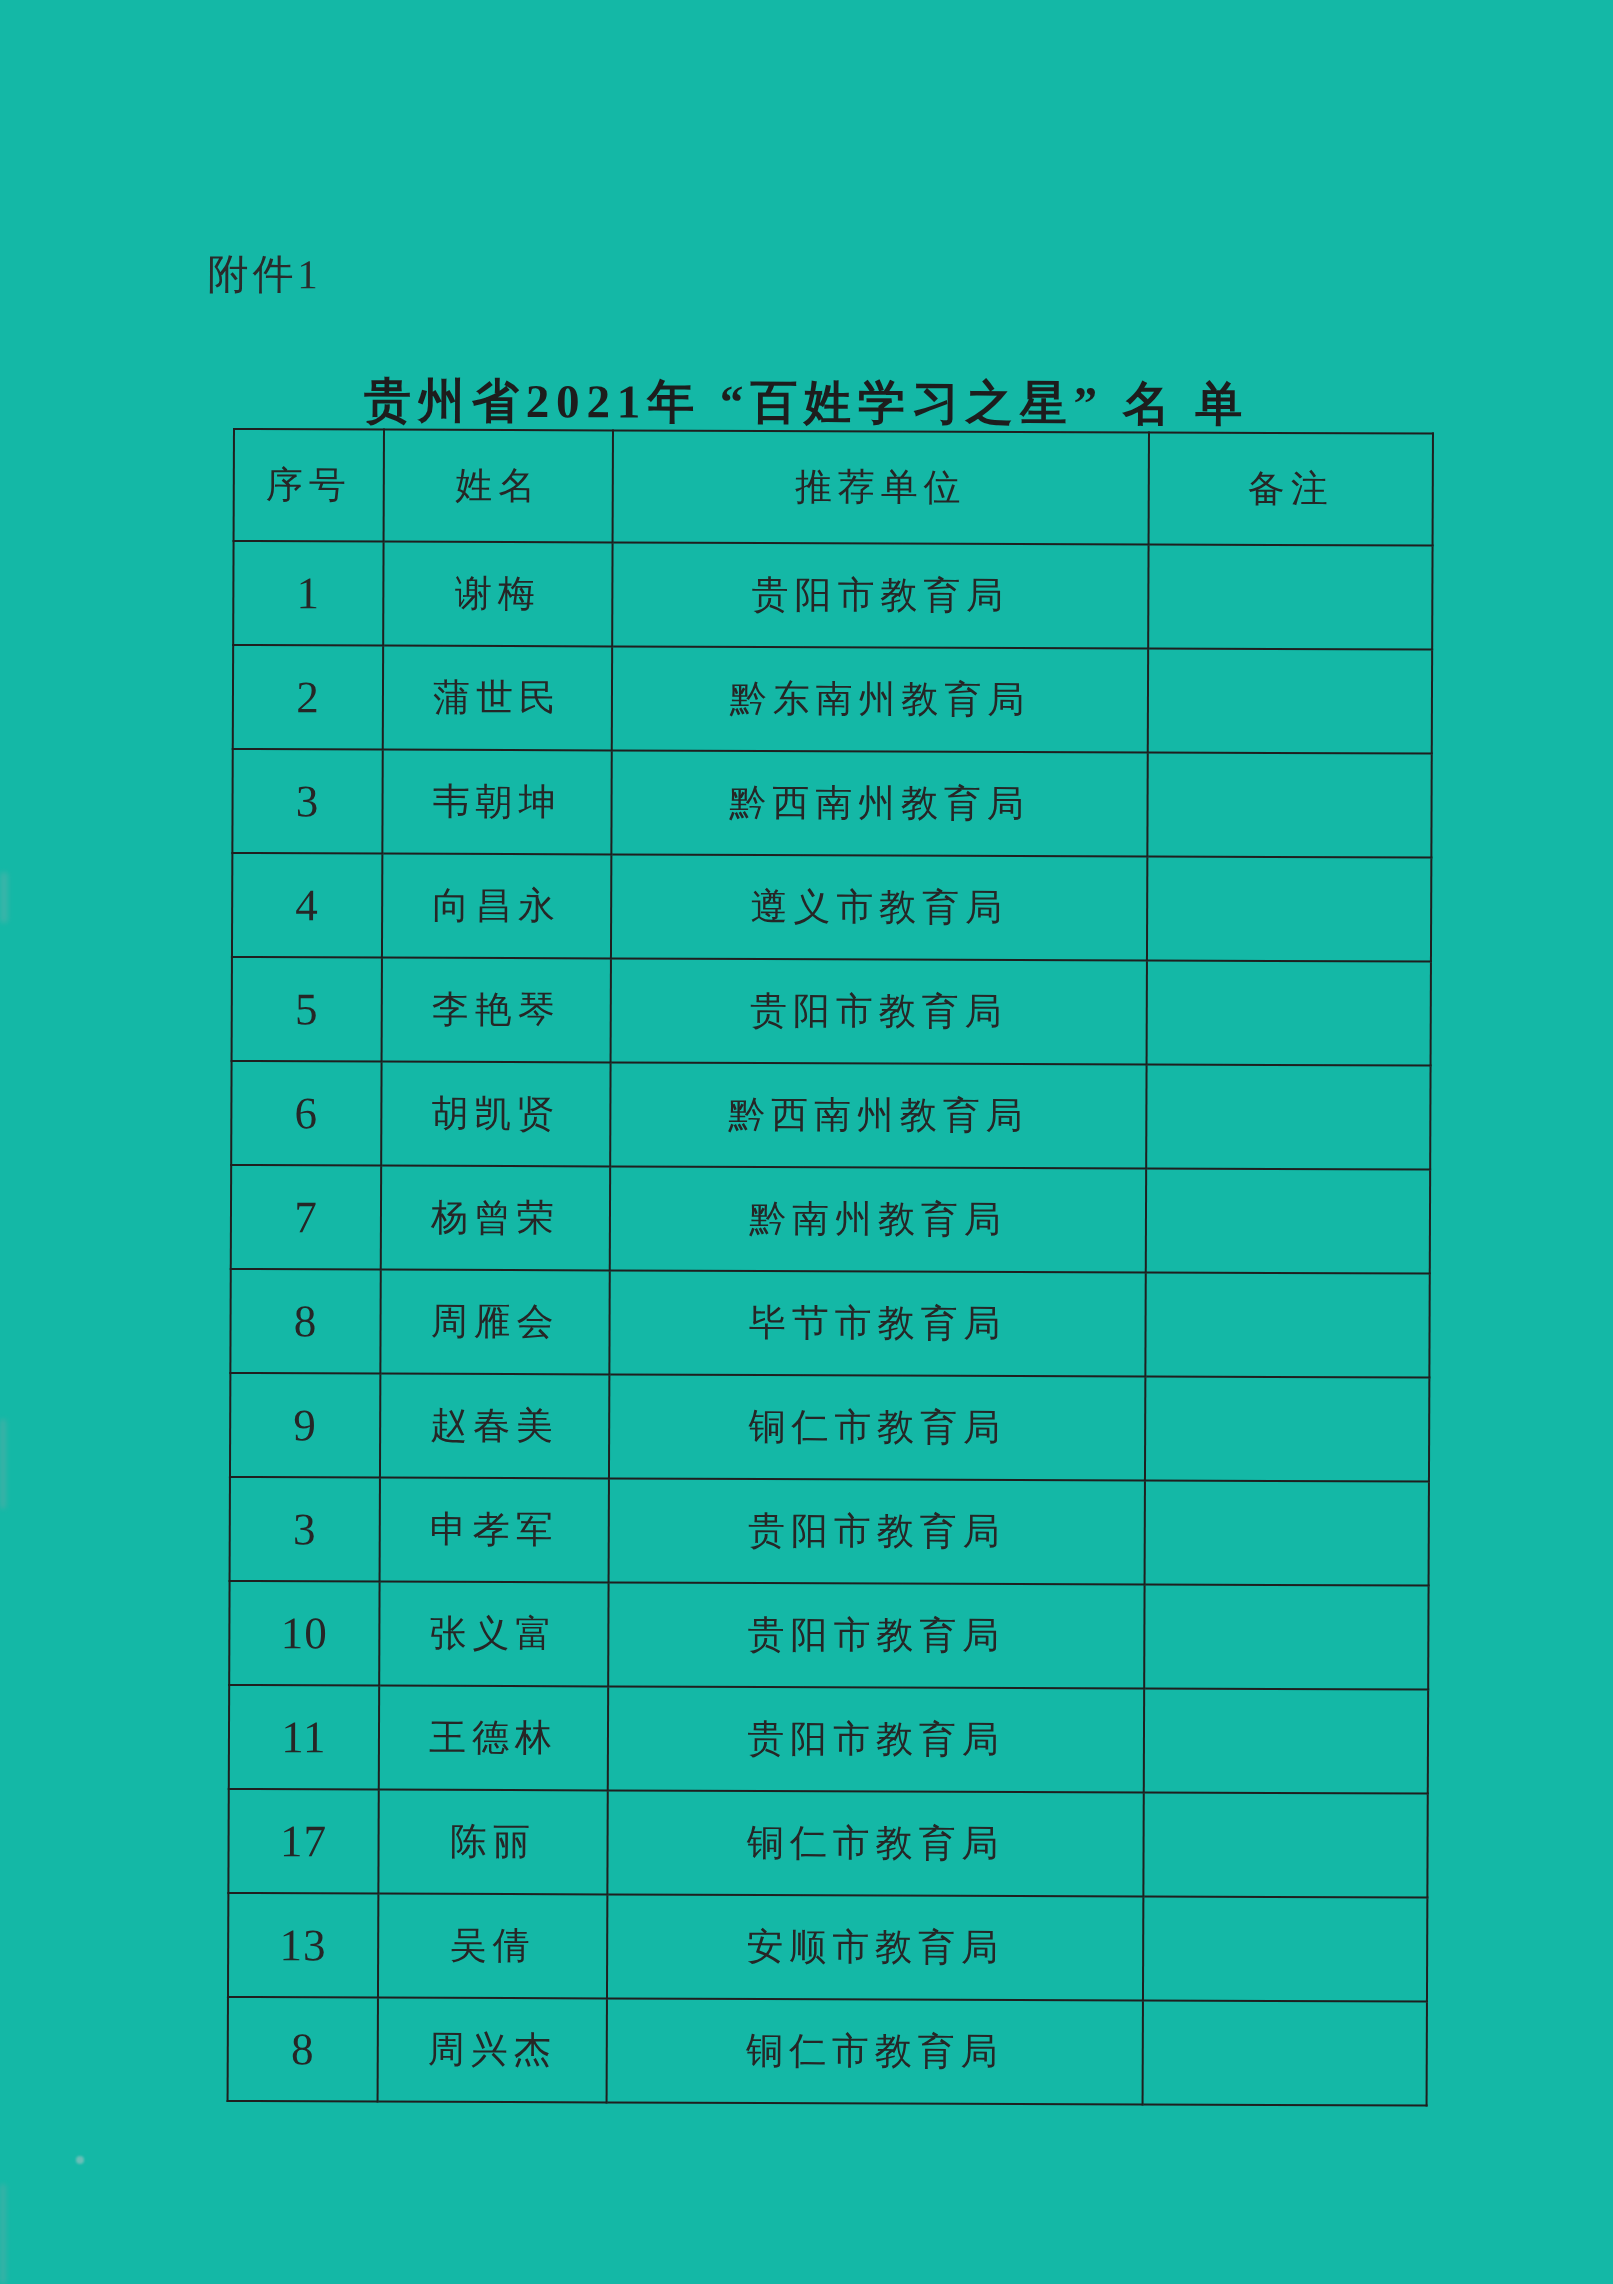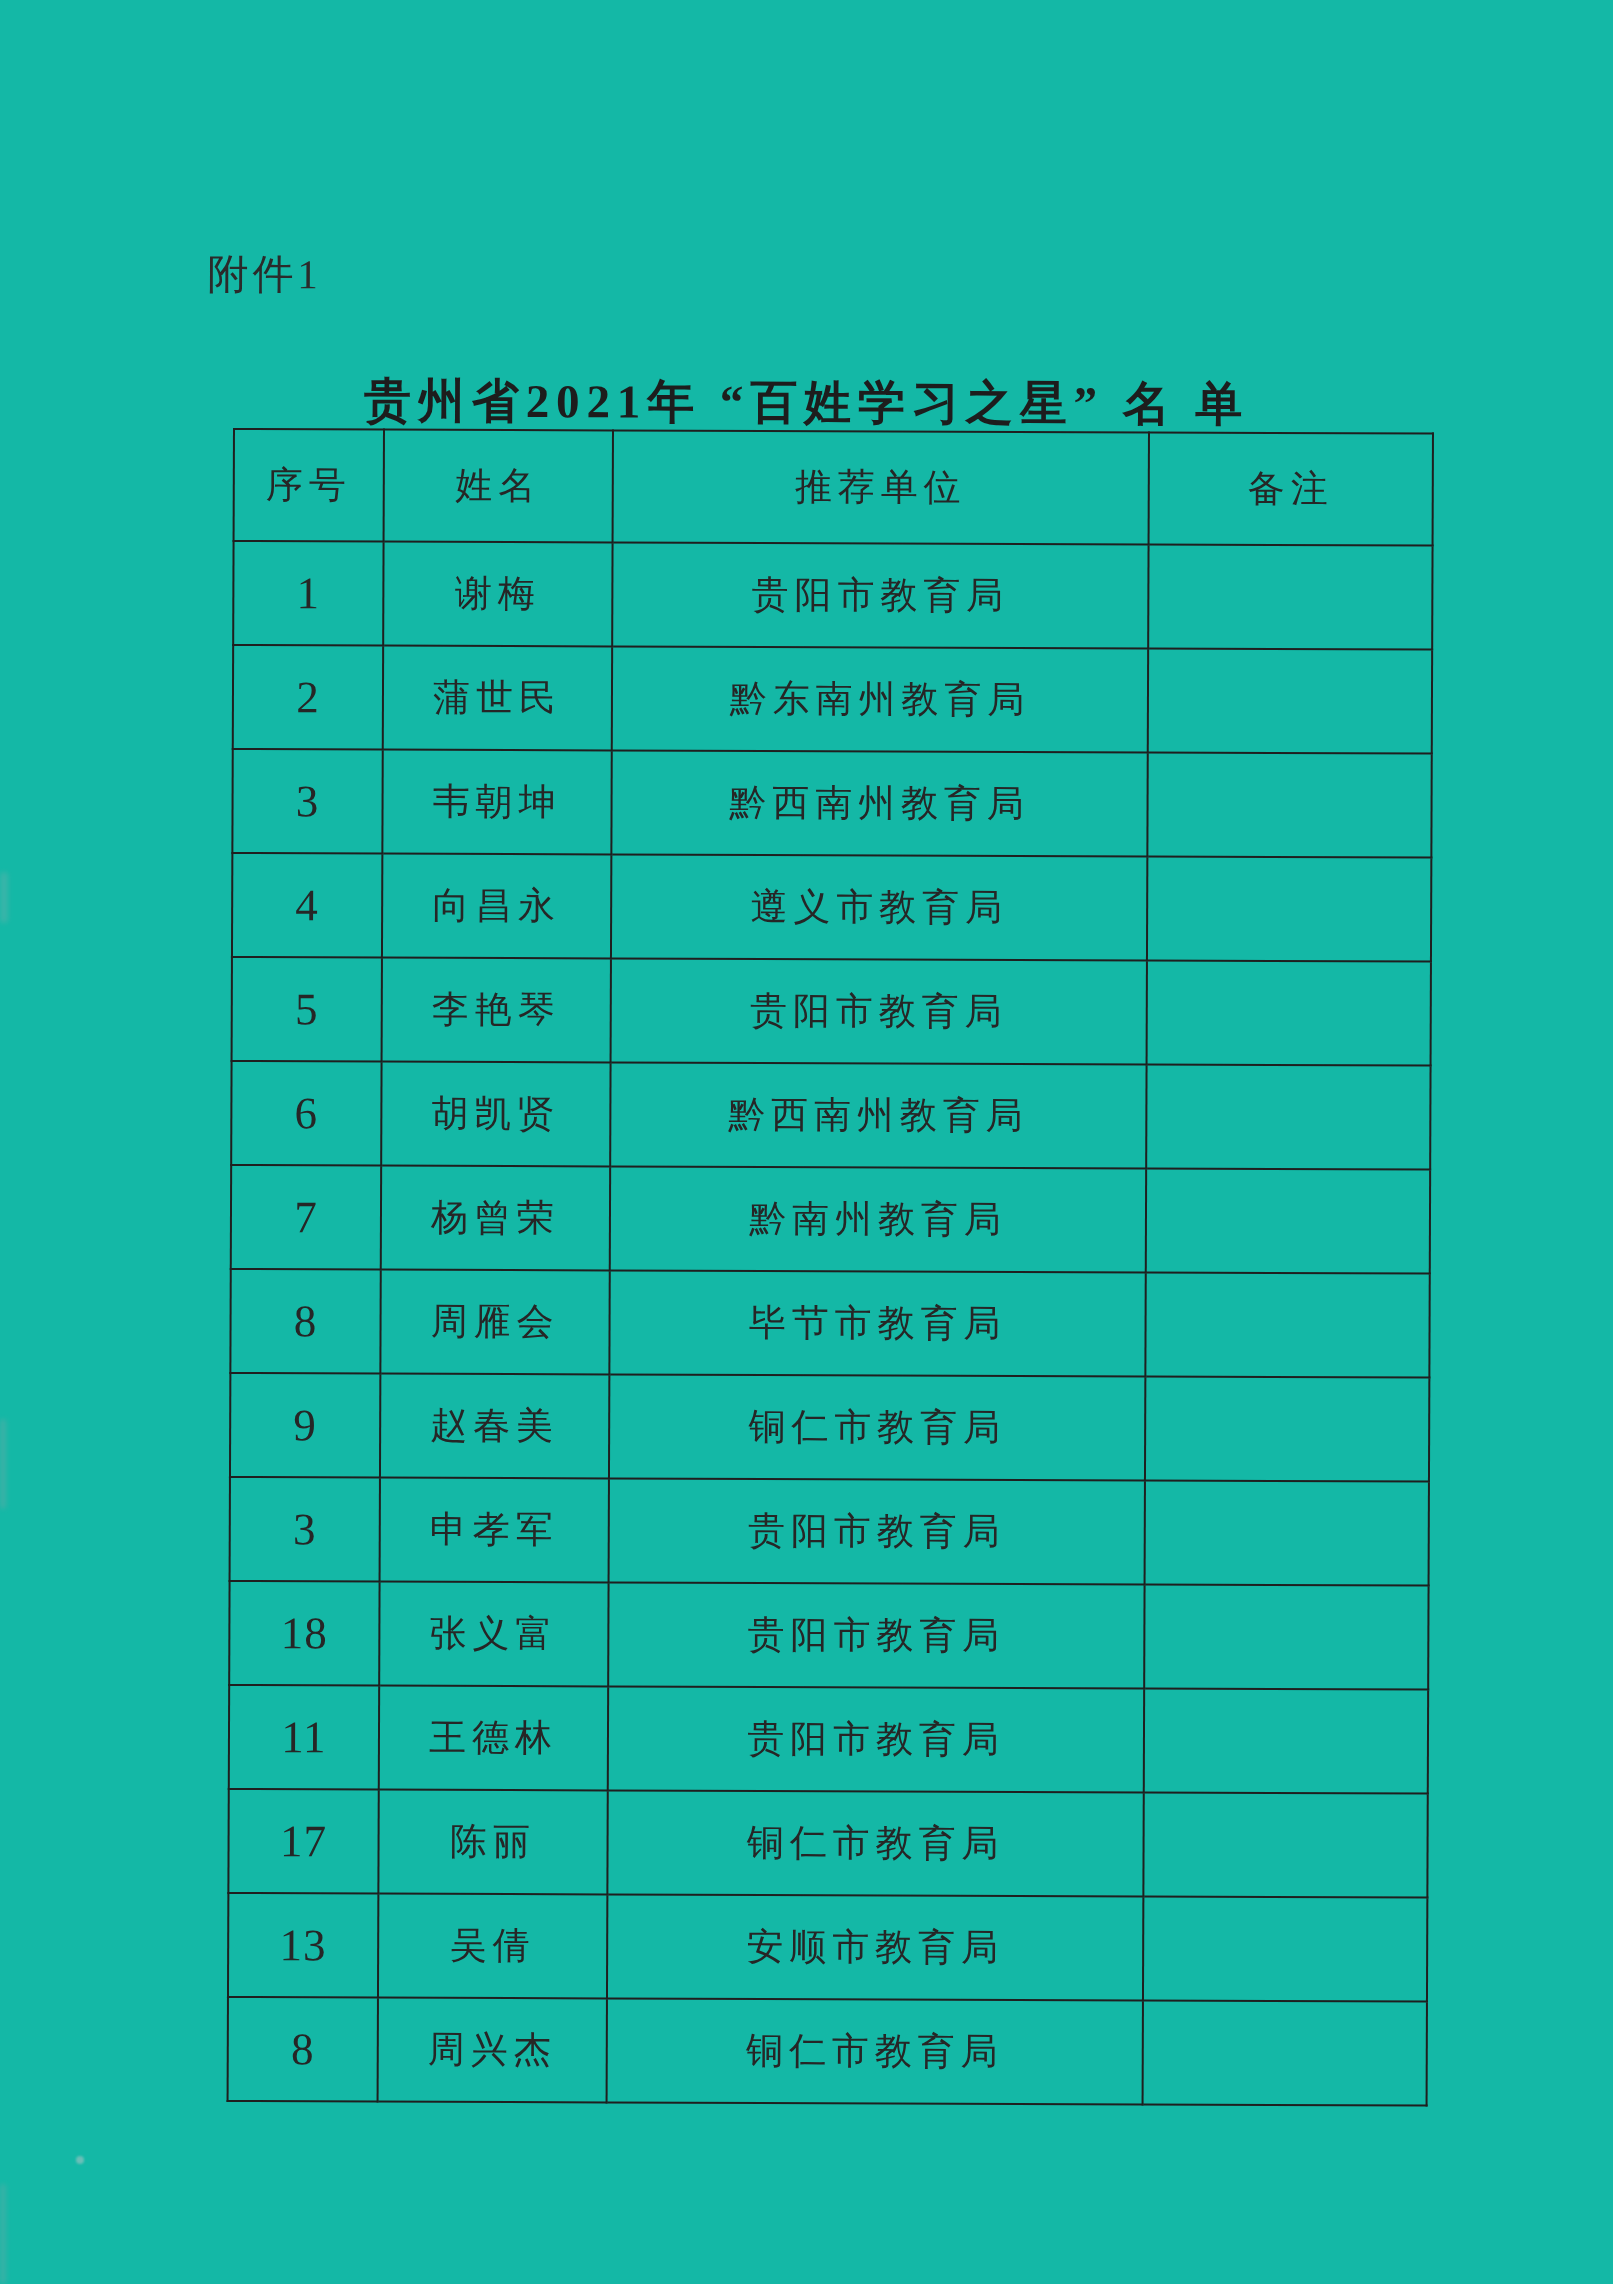--- a/index.html
+++ b/index.html
@@ -183,21 +183,21 @@
             <td>铜仁市教育局</td>
             <td></td>
           </tr>
           <tr>
             <td class="num">3</td>
             <td>申孝军</td>
             <td>贵阳市教育局</td>
             <td></td>
           </tr>
           <tr>
-            <td class="num">18</td>
+            <td class="num">10</td>
             <td>张义富</td>
             <td>贵阳市教育局</td>
             <td></td>
           </tr>
           <tr>
             <td class="num">11</td>
             <td>王德林</td>
             <td>贵阳市教育局</td>
             <td></td>
           </tr>

